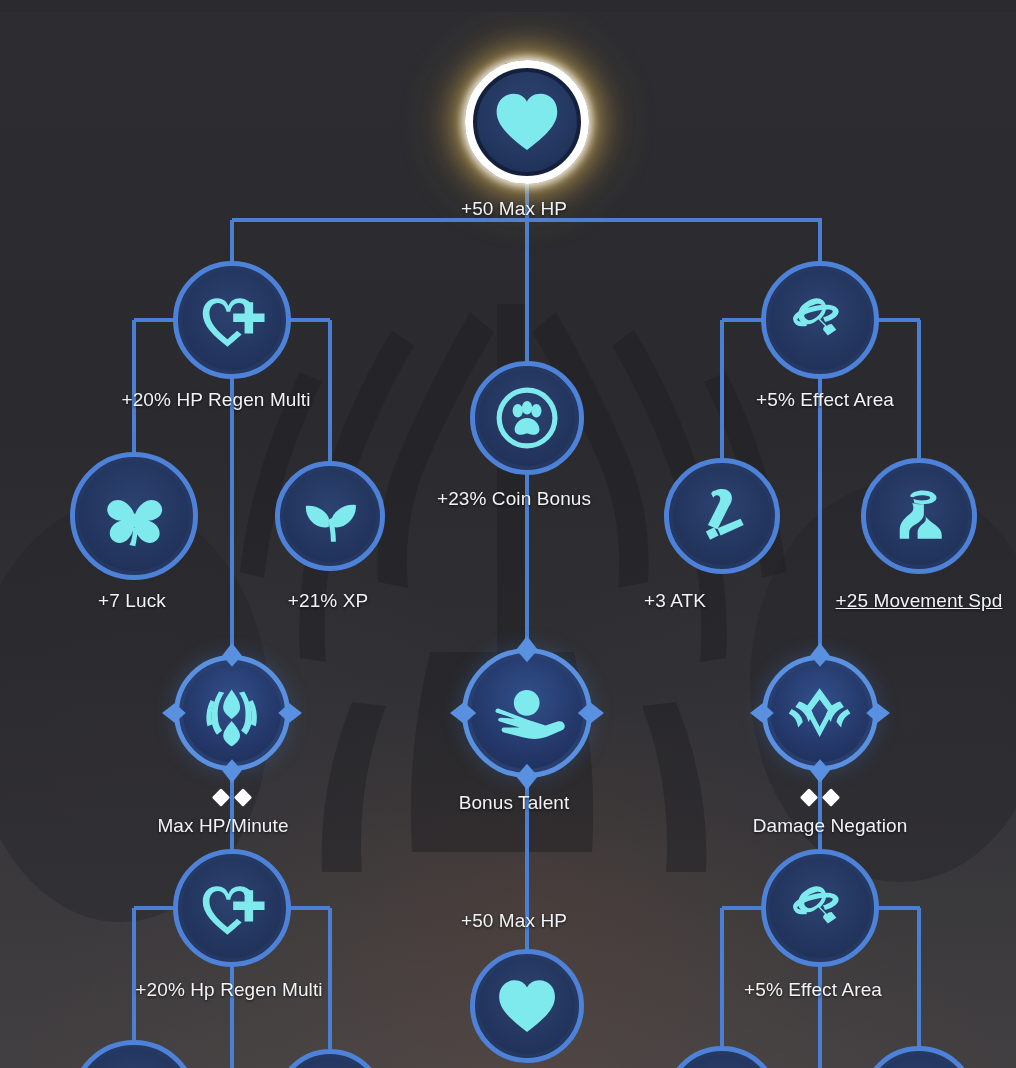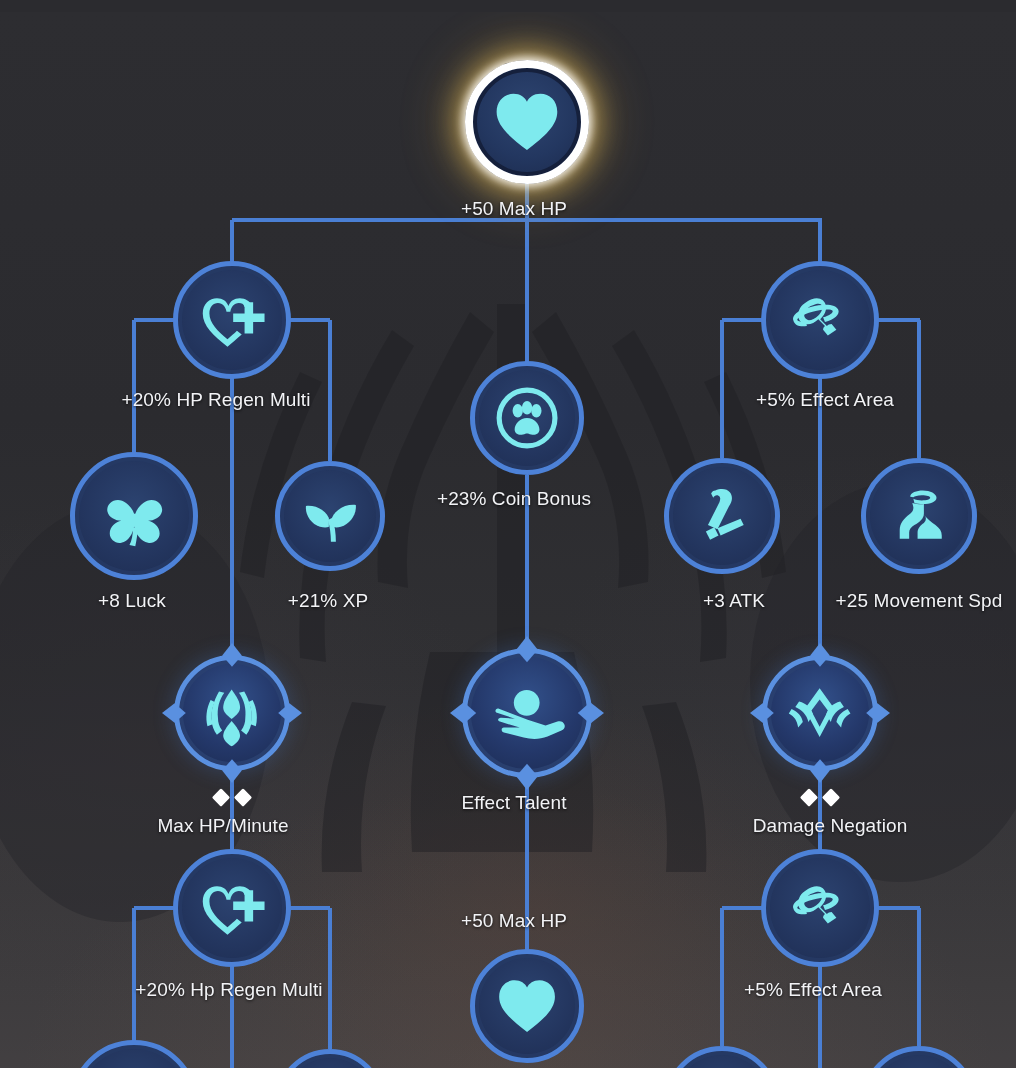--- a/index.html
+++ b/index.html
@@ -203,21 +203,21 @@
       <div class="label" style="left: 825px; top: 377px;">+5% Effect Area</div>
       <div class="node" style="width: 128px; height: 128px; left: 70px; top: 440px;">
         <div class="disc"></div>
         <div class="glyph">
           <svg viewBox="0 0 64 64">
             <path class="ico" d="M32 30 c-2 -6 -8 -12 -14 -12 c-6 0 -10 5 -9 10 c1 5 7 8 12 8 c-5 1 -10 5 -10 11 c0 5 5 9 10 8 c6 -1 10 -8 11 -14 c1 6 6 13 12 14 c5 1 10 -3 10 -8 c0 -6 -5 -10 -10 -11 c5 0 11 -3 12 -8 c1 -5 -3 -10 -9 -10 c-6 0 -12 6 -14 12 z"></path>
             <path class="ico" d="M31 42 c0 6 -1 11 -3 15 l5 1 c1 -5 2 -10 2 -16 z"></path>
           </svg>
         </div>
       </div>
-      <div class="label" style="left: 132px; top: 578px;">+8 Luck</div>
+      <div class="label" style="left: 132px; top: 578px;">+7 Luck</div>
       <div class="node" style="width: 110px; height: 110px; left: 275px; top: 449px;">
         <div class="disc"></div>
         <div class="glyph">
           <svg viewBox="0 0 64 64">
             <path class="ico" d="M31 34 c-4 -8 -13 -13 -23 -12 c-1 9 5 18 14 21 c4 1 7 1 9 0 z"></path>
             <path class="ico" d="M34 34 c4 -9 14 -14 24 -13 c1 10 -6 19 -15 22 c-4 1 -7 1 -9 -1 z"></path>
             <path class="ico" d="M30 36 c2 7 3 14 3 22 l5 0 c0 -9 -1 -17 -4 -24 z"></path>
           </svg>
         </div>
       </div>
@@ -225,32 +225,32 @@
       <div class="node" style="width: 116px; height: 116px; left: 664px; top: 446px;">
         <div class="disc"></div>
         <div class="glyph">
           <svg viewBox="0 0 64 64">
             <path class="ico" d="M26 8 c5 -2 11 -2 14 2 c3 4 2 9 -1 13 l-11 22 l-9 -4 l11 -22 c1 -3 1 -5 -1 -6 c-2 -1 -4 0 -5 2 l-2 -4 c1 -2 2 -3 4 -3 z"></path>
             <path class="ico" d="M17 47 l8 -4 l4 8 l-8 4 z"></path>
             <path class="ico" d="M28 44 l22 -9 l3 6 l-22 10 z"></path>
           </svg>
         </div>
       </div>
-      <div class="label" style="left: 734px; top: 578px; text-align: right;">+3 ATK</div>
+      <div class="label" style="left: 675px; top: 578px; text-align: right;">+3 ATK</div>
       <div class="node" style="width: 116px; height: 116px; left: 861px; top: 446px;">
         <div class="disc"></div>
         <div class="glyph">
           <svg viewBox="0 0 64 64">
             <path class="ico" d="M24 14 c0 -4 6 -6 12 -6 c7 0 13 3 13 7 c0 4 -6 6 -13 6 c-3 0 -6 -0.5 -8 -1 l-1 -4 c2 1 5 1.5 8 1.5 c5 0 8 -1 8 -2.5 c0 -1.5 -3 -2.5 -8 -2.5 c-4 0 -7 1 -8 2 z"></path>
             <path class="ico" d="M26 20 c4 1 8 1.5 11 1 l0 9 c0 5 -4 8 -9 11 c-3 2 -5 4 -5 7 l0 6 l-9 0 l0 -8 c0 -7 4 -11 9 -15 c3 -2 4 -4 4 -7 z"></path>
             <path class="ico" d="M37 31 c3 4 7 7 11 10 c4 3 6 6 6 10 l0 3 l-23 0 l0 -6 c0 -4 3 -7 6 -9 c2 -2 3 -5 0 -8 z"></path>
           </svg>
         </div>
       </div>
-      <div class="label" style="left: 919px; top: 578px;">+25 Movement Spd</div>
+      <div class="label" style="left: 919px; top: 578px; text-decoration: underline;">+25 Movement Spd</div>
       <div class="node special" style="width: 116px; height: 116px; left: 174px; top: 643px;">
         <div class="disc"></div>
         <div class="frame">
           <svg viewBox="0 0 100 100" preserveAspectRatio="none" aria-hidden="true">
             <g fill="#5a90e0">
               <path d="M50 0 L57 9 L50 17 L43 9 Z"></path>
               <path d="M100 50 L91 57 L83 50 L91 43 Z"></path>
               <path d="M50 100 L43 91 L50 83 L57 91 Z"></path>
               <path d="M0 50 L9 43 L17 50 L9 57 Z"></path>
             </g>
@@ -284,21 +284,21 @@
             </g>
           </svg>
         </div>
         <div class="glyph">
           <svg viewBox="0 0 76 64">
             <circle class="ico" cx="38" cy="22" r="13"></circle>
             <path class="ico" d="M8 32 l18 6 l-14 -1 c-3 0 -4 3 -1 4 l20 6 l-16 0 c-3 0 -3 4 0 5 l20 5 c8 2 16 2 24 -1 l14 -6 c3 -1 4 -4 3 -6 c-1 -3 -4 -4 -7 -3 l-12 4 l-18 -6 l-29 -11 c-3 -1 -5 3 -2 4 z"></path>
           </svg>
         </div>
       </div>
-      <div class="label" style="left: 514px; top: 780px;">Effect Talent</div>
+      <div class="label" style="left: 514px; top: 780px;">Bonus Talent</div>
       <div class="node special" style="width: 116px; height: 116px; left: 762px; top: 643px;">
         <div class="disc"></div>
         <div class="frame">
           <svg viewBox="0 0 100 100" preserveAspectRatio="none" aria-hidden="true">
             <g fill="#5a90e0">
               <path d="M50 0 L57 9 L50 17 L43 9 Z"></path>
               <path d="M100 50 L91 57 L83 50 L91 43 Z"></path>
               <path d="M50 100 L43 91 L50 83 L57 91 Z"></path>
               <path d="M0 50 L9 43 L17 50 L9 57 Z"></path>
             </g>

